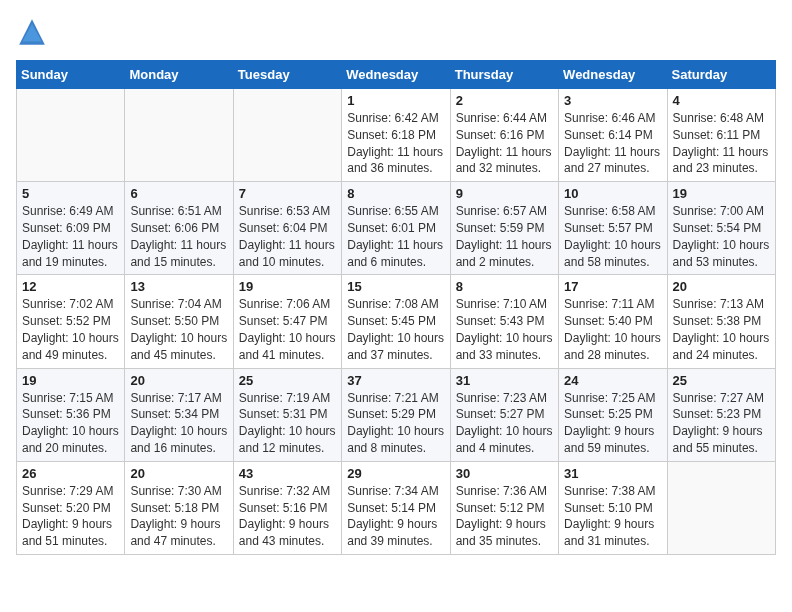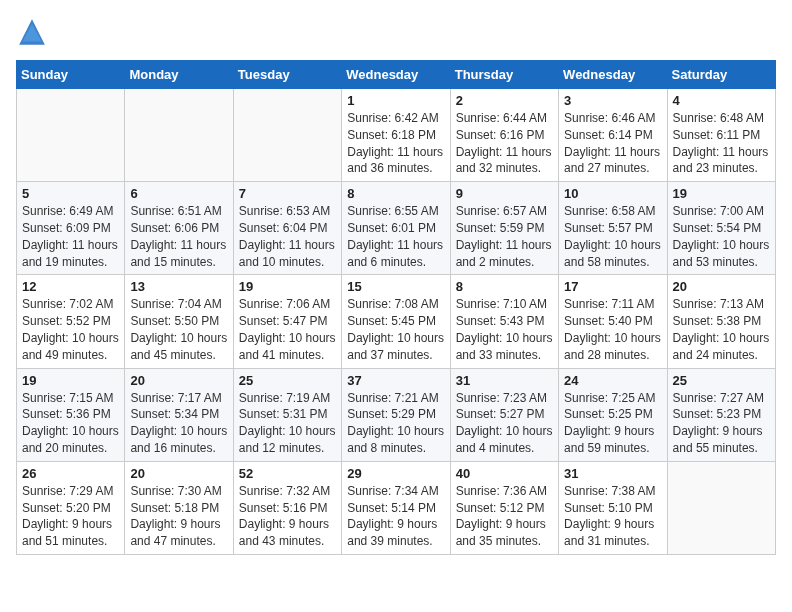--- a/index.html
+++ b/index.html
@@ -246,29 +246,29 @@
       <tr>
         <td>
           <div class="day-number">26</div>
           <div class="day-info">Sunrise: 7:29 AM<br>Sunset: 5:20 PM<br>Daylight: 9 hours<br>and 51 minutes.</div>
         </td>
         <td>
           <div class="day-number">20</div>
           <div class="day-info">Sunrise: 7:30 AM<br>Sunset: 5:18 PM<br>Daylight: 9 hours<br>and 47 minutes.</div>
         </td>
         <td>
-          <div class="day-number">52</div>
+          <div class="day-number">43</div>
           <div class="day-info">Sunrise: 7:32 AM<br>Sunset: 5:16 PM<br>Daylight: 9 hours<br>and 43 minutes.</div>
         </td>
         <td>
           <div class="day-number">29</div>
           <div class="day-info">Sunrise: 7:34 AM<br>Sunset: 5:14 PM<br>Daylight: 9 hours<br>and 39 minutes.</div>
         </td>
         <td>
-          <div class="day-number">40</div>
+          <div class="day-number">30</div>
           <div class="day-info">Sunrise: 7:36 AM<br>Sunset: 5:12 PM<br>Daylight: 9 hours<br>and 35 minutes.</div>
         </td>
         <td>
           <div class="day-number">31</div>
           <div class="day-info">Sunrise: 7:38 AM<br>Sunset: 5:10 PM<br>Daylight: 9 hours<br>and 31 minutes.</div>
         </td>
         <td class="empty-cell"></td>
       </tr>
     </tbody>
 </table>

